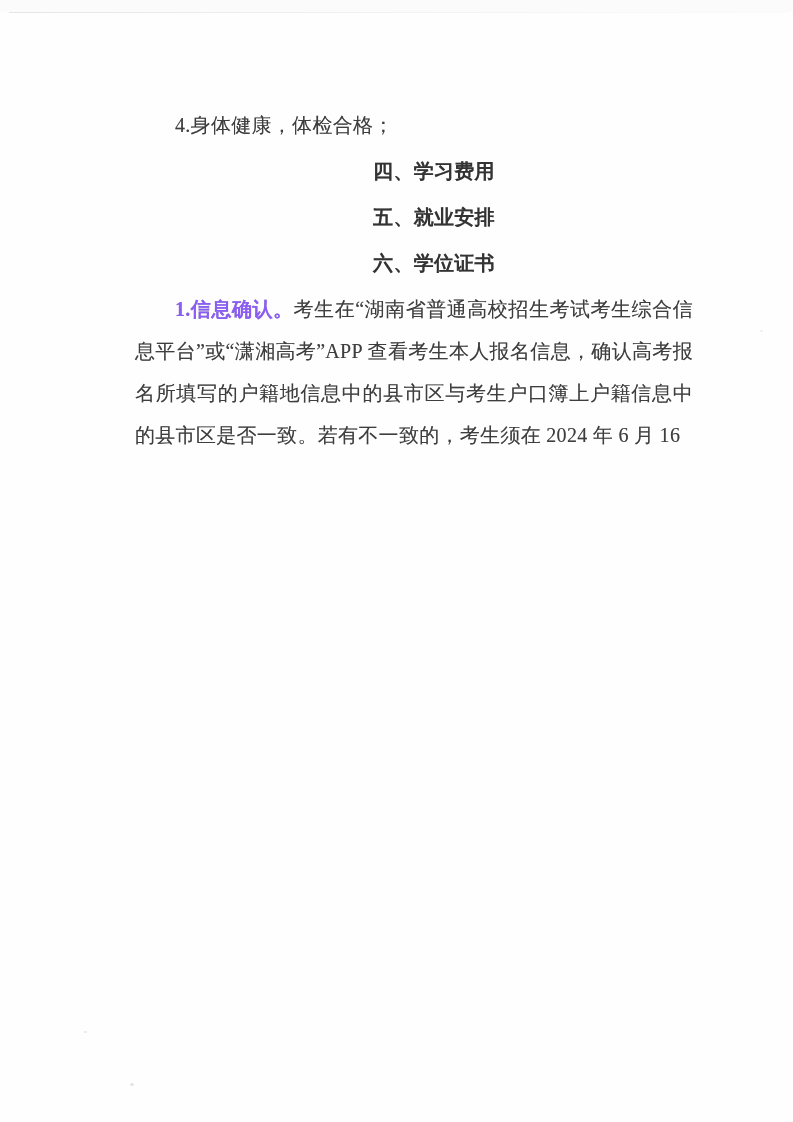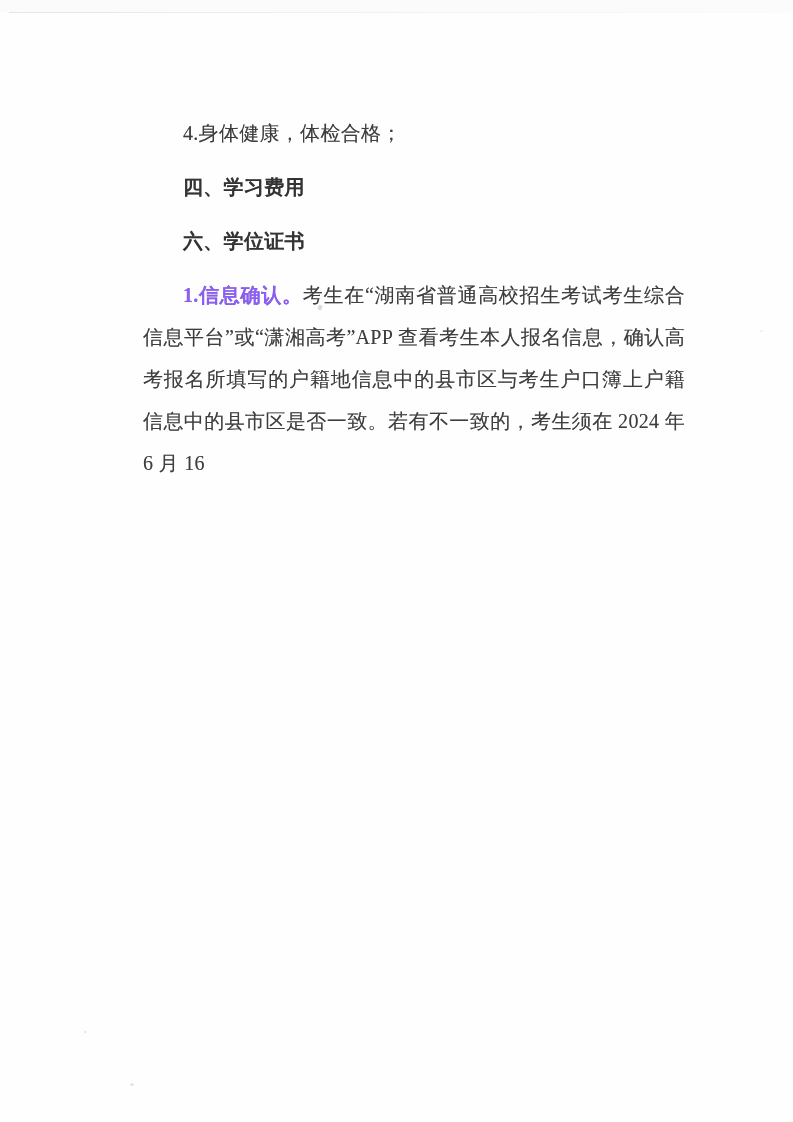--- a/index.html
+++ b/index.html
@@ -44,27 +44,27 @@
     width: 566px;
     font-size: 20px;
     line-height: 42px;
     letter-spacing: 0.3px;
     color: #3e3e3e;
     text-align: justify;
     text-justify: inter-character;
     text-shadow: 0 0 0.4px rgba(70,70,70,0.45);
   }
   .doc-body p {
-    margin: 12px;
+    margin: 4px;
     text-indent: 2em;
   }
   .doc-body p.heading {
     font-weight: bold;
     color: #333333;
-    text-align: left;
+    text-align: center;
   }
   .doc-body strong {
     font-weight: bold;
     color: #8b5cf6;
   }
   
   .speck {
     position: absolute;
     background: #bdbdbd;
     border-radius: 50%;
@@ -78,20 +78,21 @@
 </head>
 <body>
 
 <div class="page">
   <div class="scan-strip-top"></div>
   <div class="scan-edge-top"></div>
 
   <div class="doc-body">
       <p class="para">4.身体健康，体检合格；</p>
       <p class="heading">四、学习费用</p>
+      <p class="heading">五、就业安排</p>
       <p class="heading">六、学位证书</p>
       <p class="para"><strong>1.信息确认。</strong>考生在“湖南省普通高校招生考试考生综合信息平台”或“潇湘高考”APP 查看考生本人报名信息，确认高考报名所填写的户籍地信息中的县市区与考生户口簿上户籍信息中的县市区是否一致。若有不一致的，考生须在 2024 年 6 月 16</p>
     </div>
 
   <div class="speck s1"></div>
   <div class="speck s2"></div>
   <div class="speck s3"></div>
   <div class="speck s4"></div>
 </div>
 

